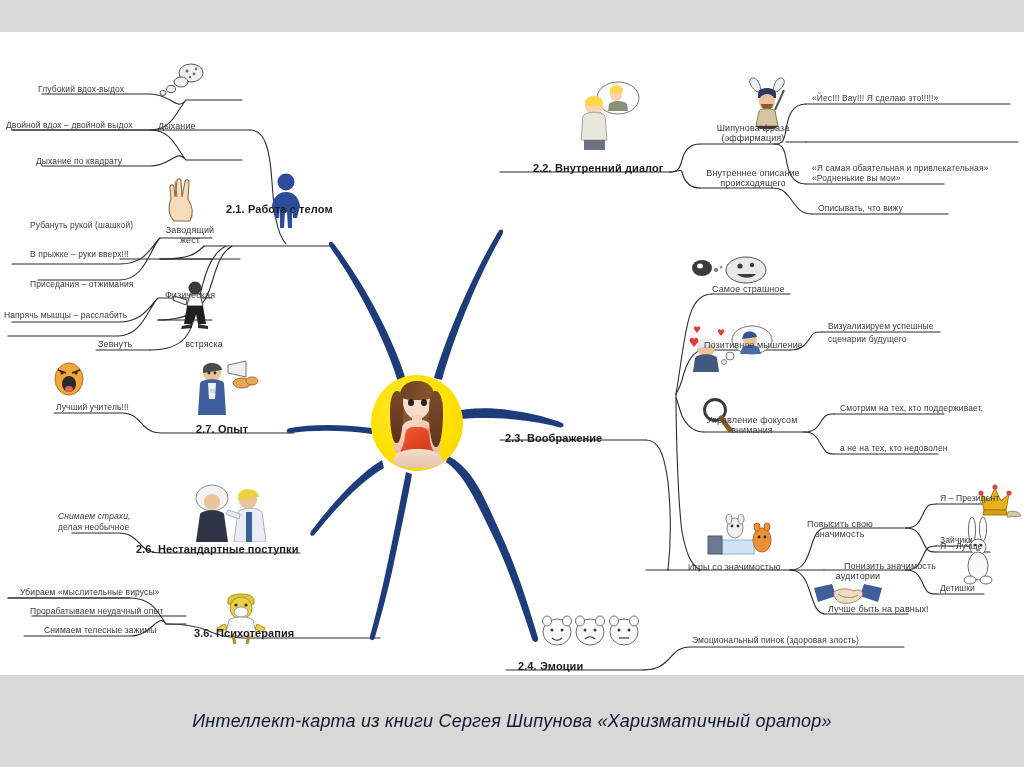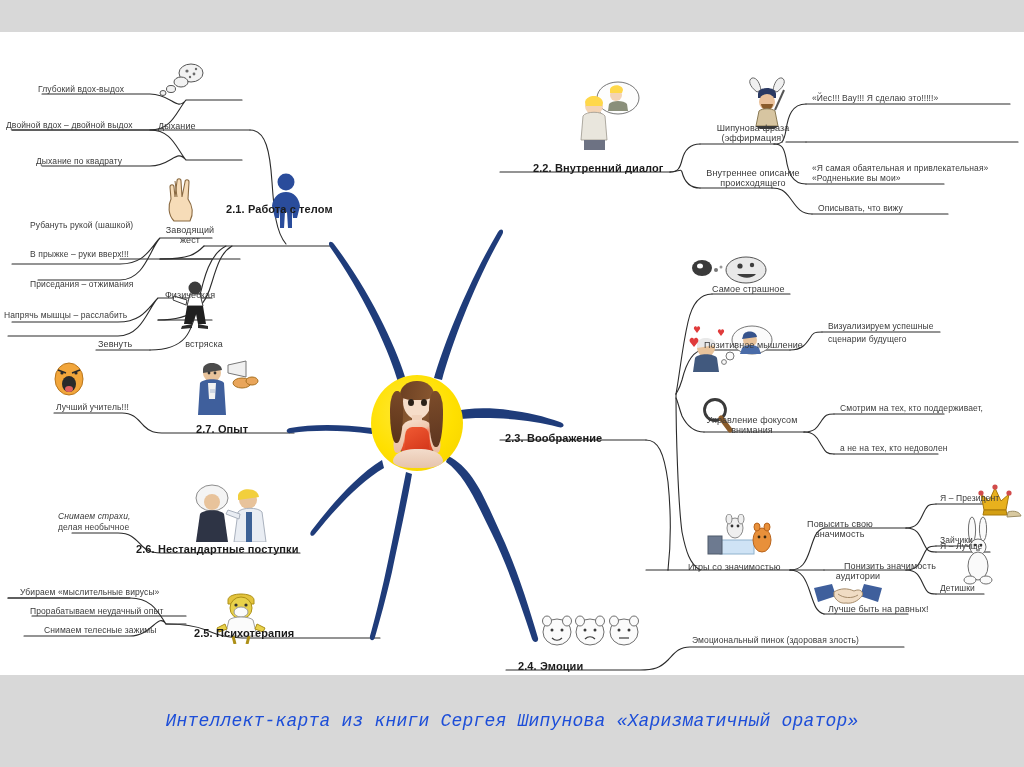--- a/index.html
+++ b/index.html
@@ -116,24 +116,24 @@
   .icon{position:absolute;}
   .icon svg{display:block;}
 
   #caption{
     position:absolute;
     left:0;top:675px;width:1024px;height:92px;
     display:flex;align-items:center;justify-content:center;
     background:#d8d8d8;
   }
   #caption span{
-    font-family:Liberation Mono, monospace;
+    font-family:Liberation Sans, sans-serif;
     font-style:italic;
     font-size:18px;
-    color:#1d4ed8;
+    color:#0f172a;
     letter-spacing:.2px;
   }
 </style>
 </head>
 <body>
 
 <div id="slide">
 
   <div id="canvas">
 
@@ -562,21 +562,21 @@
     <div class="lbl leaf" style="left:940px;top:510px;">Я – Лучше</div>
     <div class="lbl node ctr" style="left:858px;top:529px;margin-left:32px;">Понизить значимость</div>
     <div class="lbl node ctr" style="left:858px;top:539px;">аудитории</div>
     <div class="lbl leaf" style="left:940px;top:504px;">Зайчики</div>
     <div class="lbl leaf" style="left:940px;top:552px;">Детишки</div>
     <div class="lbl node" style="left:828px;top:572px;">Лучше быть на равных!</div>
 
     <div class="lbl main" style="left:518px;top:628px;">2.4. Эмоции</div>
     <div class="lbl leaf" style="left:692px;top:604px;">Эмоциональный пинок (здоровая злость)</div>
 
-    <div class="lbl main" style="left:194px;top:595px;">2.5. Психотерапия</div>
+    <div class="lbl main" style="left:194px;top:595px;">3.6. Психотерапия</div>
     <div class="lbl leaf" style="left:20px;top:556px;">Убираем «мыслительные вирусы»</div>
     <div class="lbl leaf" style="left:30px;top:575px;">Прорабатываем неудачный опыт</div>
     <div class="lbl leaf" style="left:44px;top:594px;">Снимаем телесные зажимы</div>
 
     <div class="lbl main" style="left:136px;top:511px;">2.6. Нестандартные поступки</div>
     <div class="lbl leaf" style="left:58px;top:480px;font-style:italic;">Снимаем страхи,</div>
     <div class="lbl leaf" style="left:58px;top:491px;">делая необычное</div>
 
     <div class="lbl main" style="left:196px;top:391px;">2.7. Опыт</div>
     <div class="lbl leaf" style="left:56px;top:371px;">Лучший учитель!!!</div>

